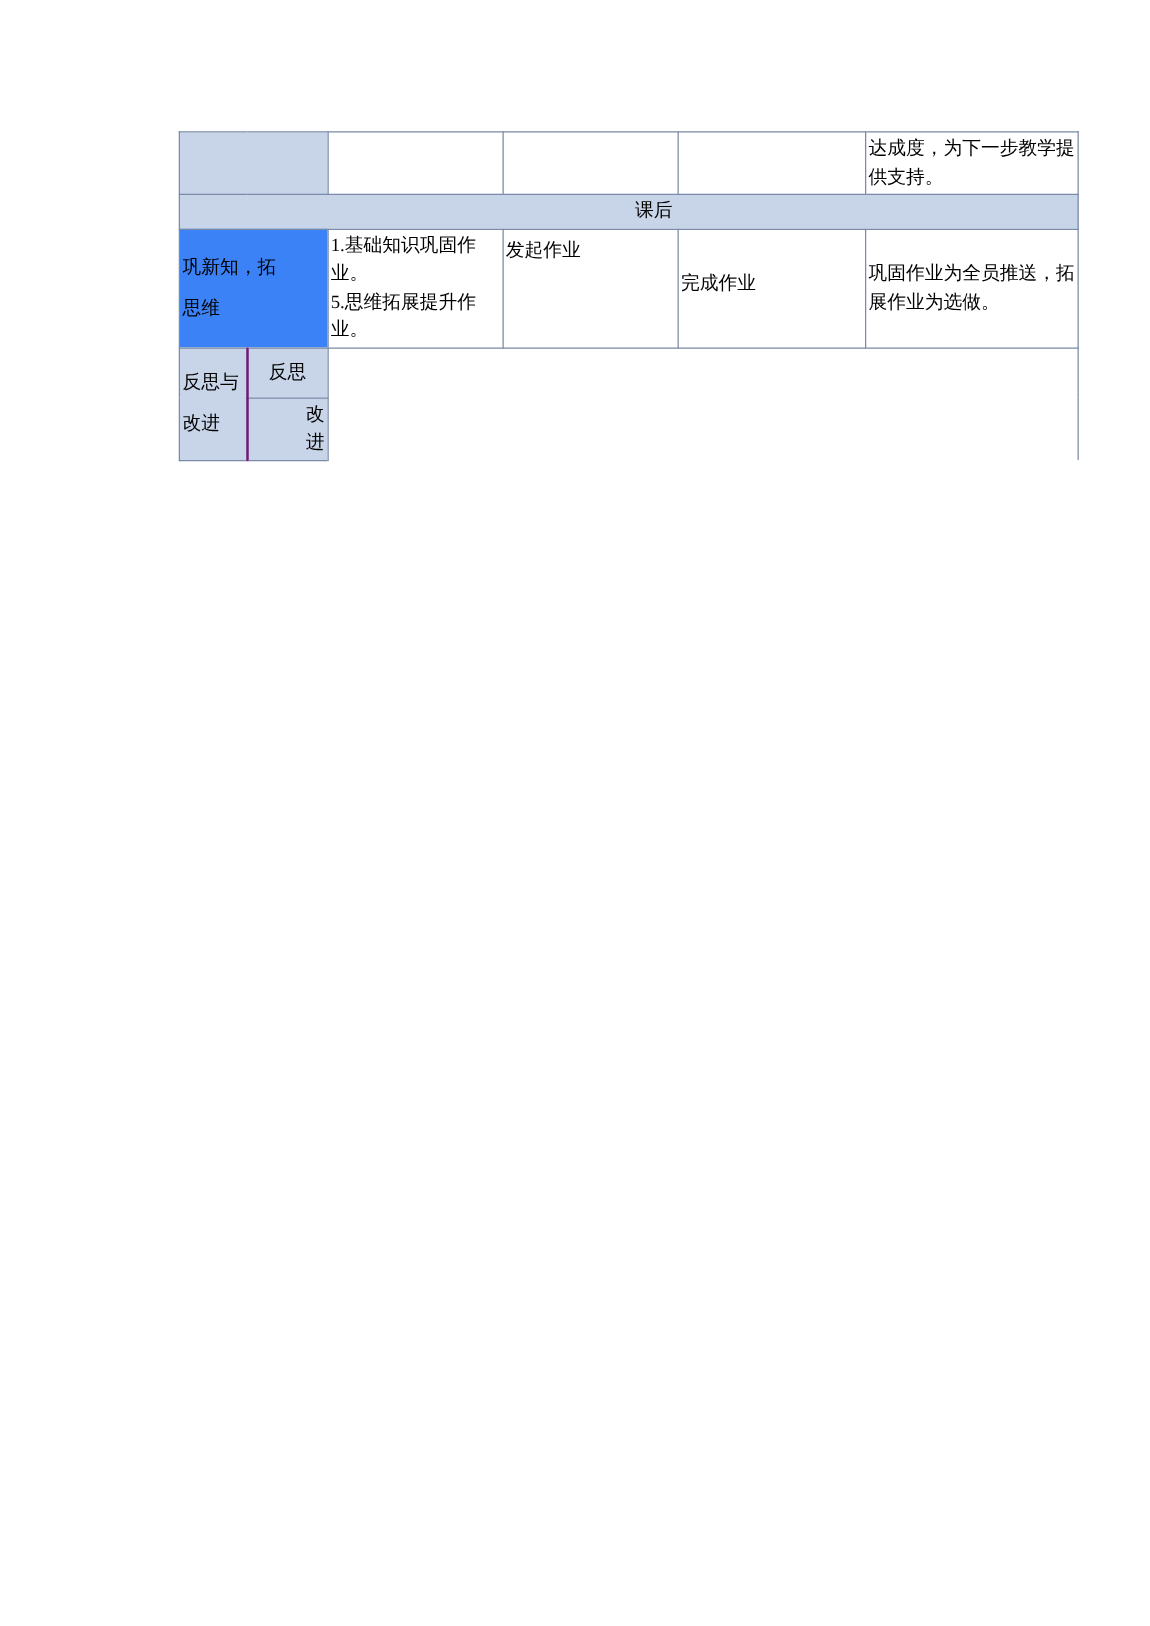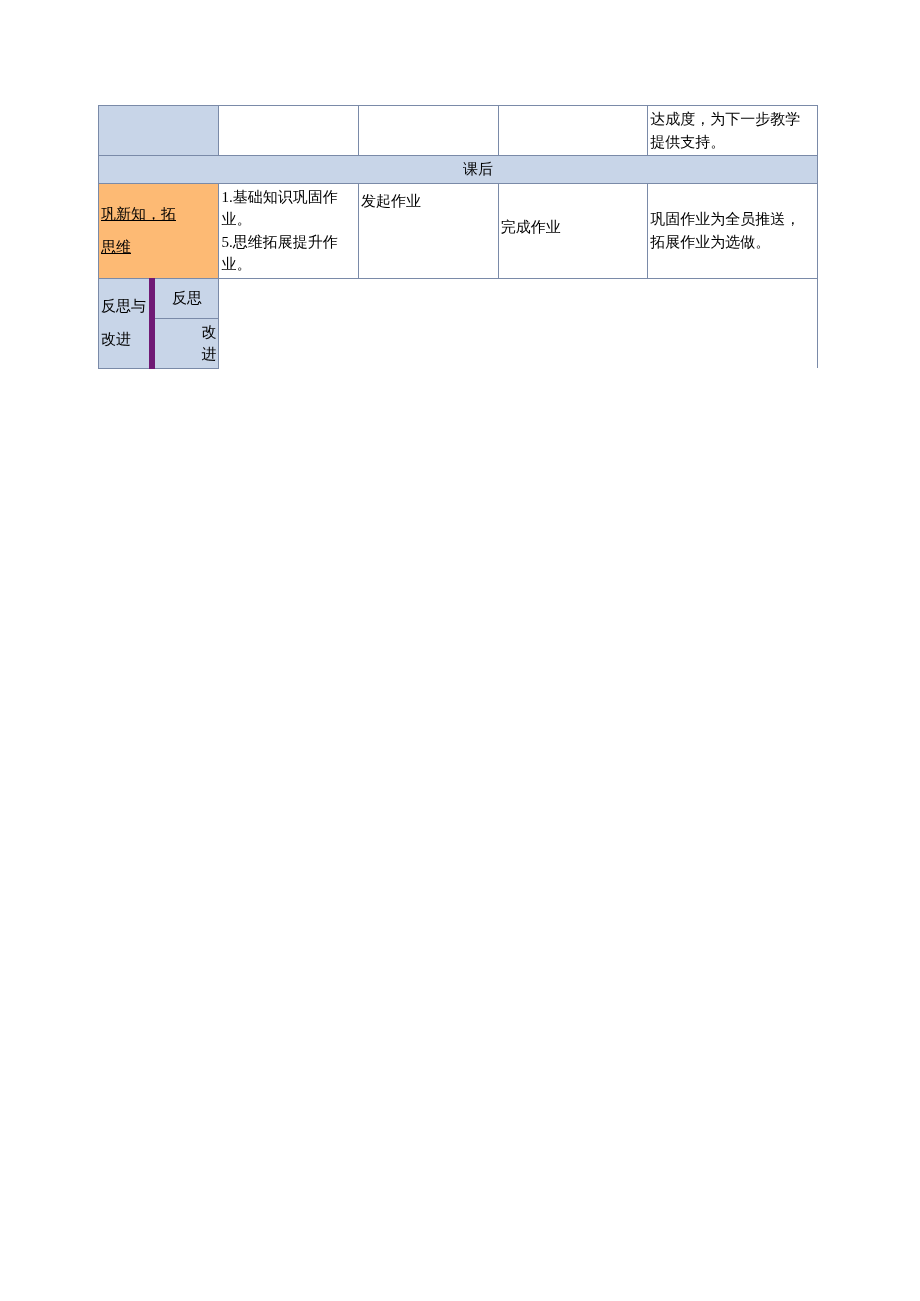--- a/index.html
+++ b/index.html
@@ -10,47 +10,47 @@
     body {
       background: #ffffff;
       padding: 105px 98px;
       font-family: "SimSun", "宋体", serif;
       font-size: 15px;
       color: #000;
     }
     table {
       border-collapse: collapse;
       width: 720px;
+      margin-left: 45px;
     }
     td {
       border: 1px solid #7a8aa8;
       vertical-align: middle;
       padding: 2px 2px;
       line-height: 1.5;
     }
     .blue-cell {
       background: #c8d5e8;
     }
     .header-row td {
       background: #c8d5e8;
       text-align: center;
       height: 24px;
       padding-left: 42px;
     }
     .row3-left {
-      background: #fdba74;
+      background: #3b82f6;
       line-height: 2.2;
-      text-decoration: underline;
     }
     .reflect-col1 {
       width: 54px;
       background: #c8d5e8;
       text-align: left;
       line-height: 2.2;
-      border-right: 6px solid #701a75;
+      border-right: 2px solid #701a75;
     }
     .reflect-col2 {
       width: 44px;
       background: #c8d5e8;
       text-align: center;
     }
     .no-bottom {
       border-bottom: none;
     }
   </style>

